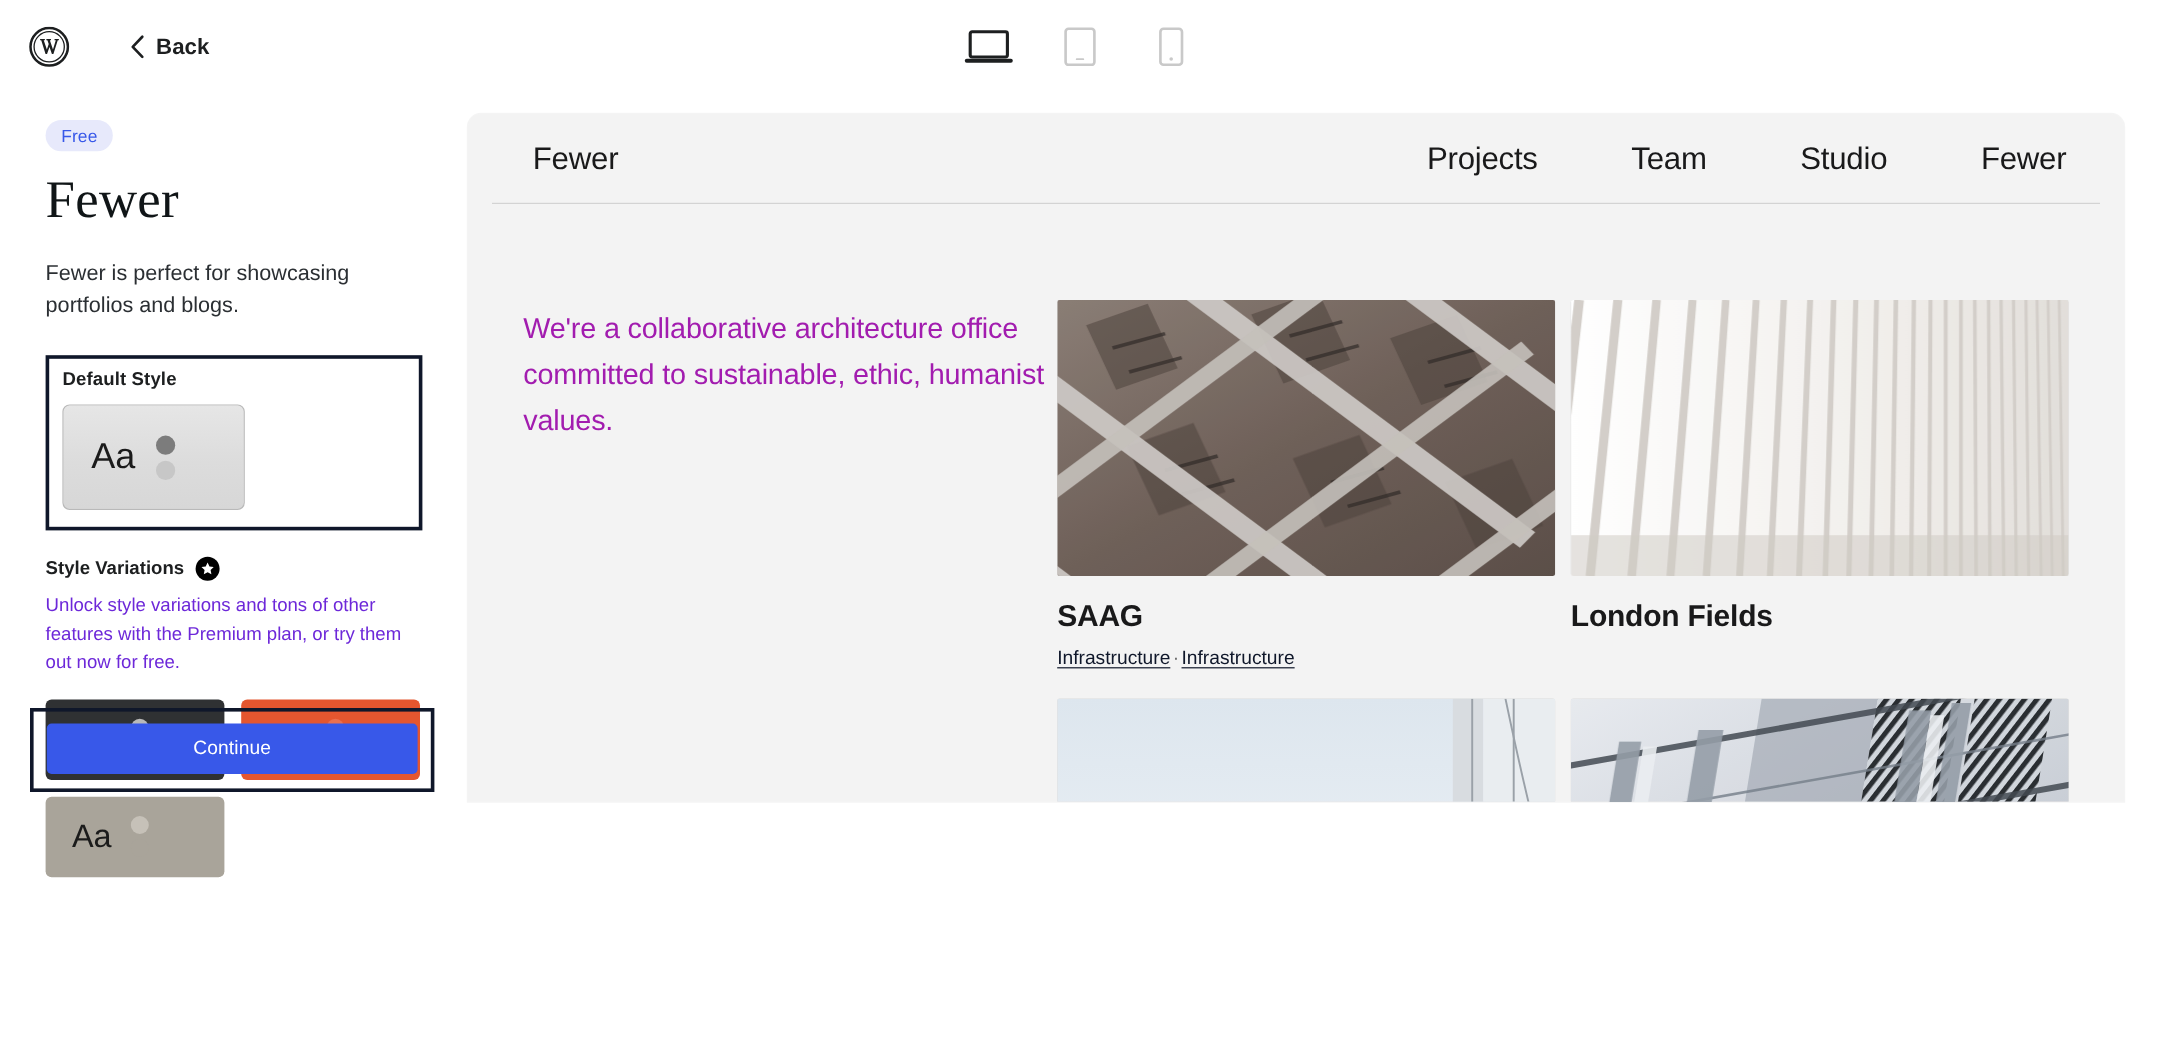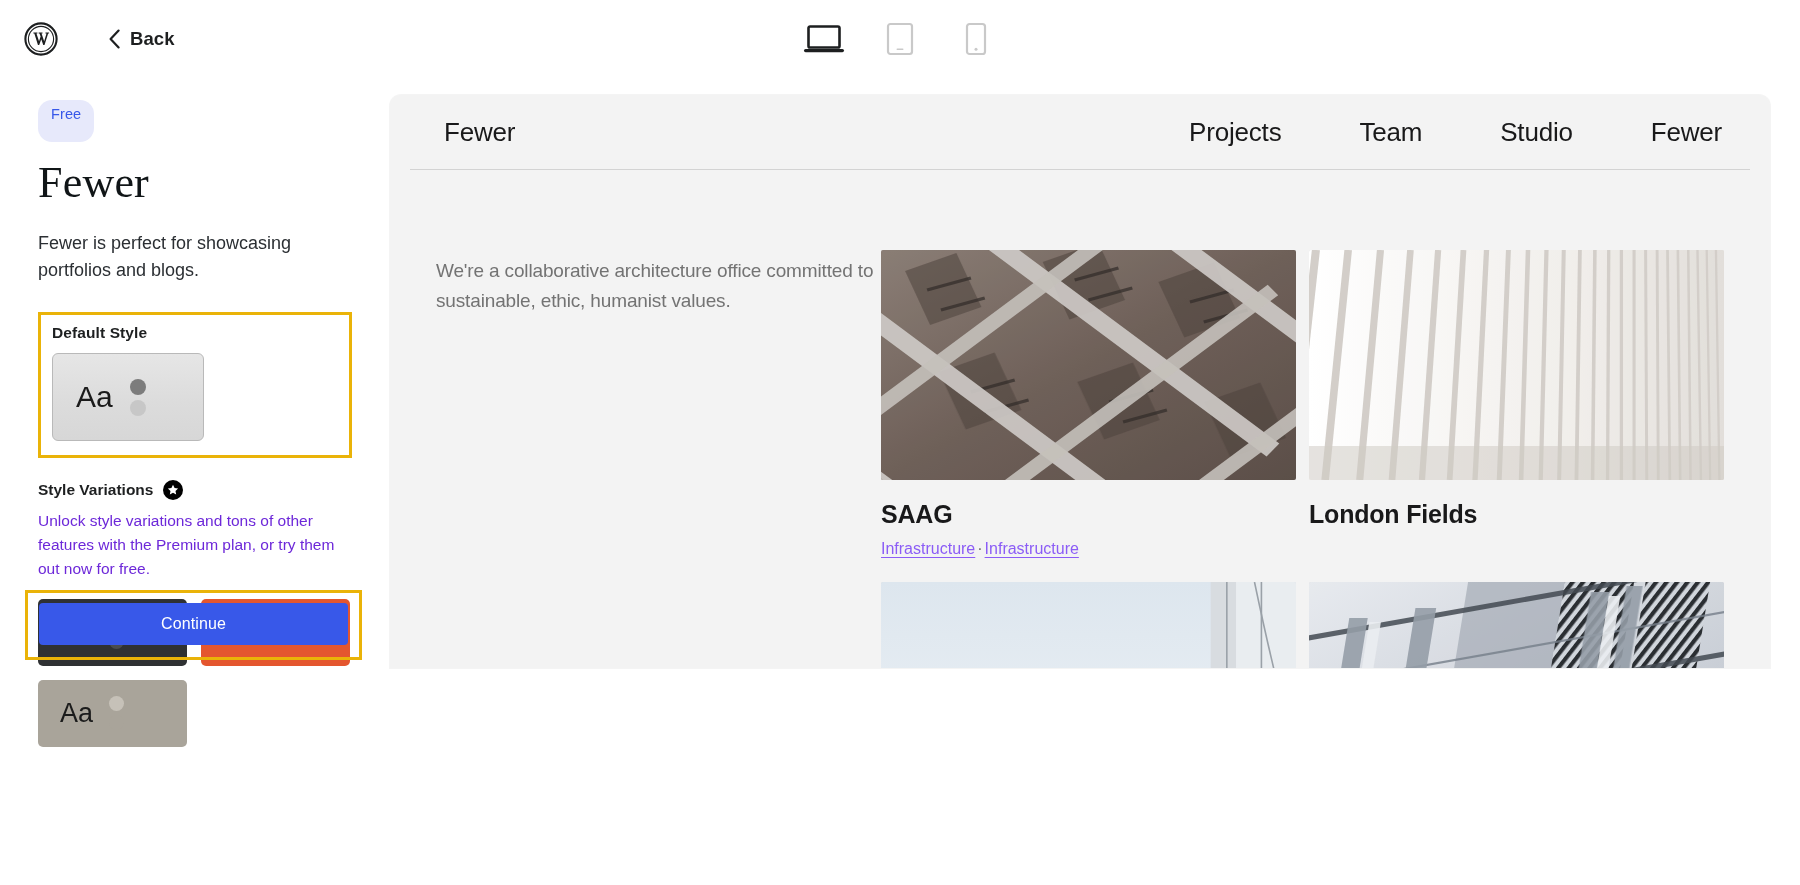--- a/index.html
+++ b/index.html
@@ -92,21 +92,21 @@
     flex-direction: column;
   }
 
   .badge-free {
     display: inline-block;
     align-self: flex-start;
     background: #e7e9fb;
     color: #3858e9;
     font-size: 14.5px;
     line-height: 1;
-    padding: 7px 13px 20px;
+    padding: 7px 13px 4px;
     border-radius: 14px;
     letter-spacing: .1px;
   }
 
   .theme-title {
     font-family: "Liberation Serif", serif;
     font-size: 44px;
     font-weight: 400;
     color: #101517;
     line-height: 1.05;
@@ -118,21 +118,21 @@
     margin-top: 24px;
     font-size: 18px;
     line-height: 1.52;
     color: #2b2f33;
     max-width: 290px;
   }
 
   
   .hl {
     position: relative;
-    border: 3px solid #eab308;
+    border: 3px solid #0f172a;
   }
 
   .style-block {
     margin-top: 28px;
     padding: 9px 11px 14px 11px;
   }
   .block-label {
     font-size: 15.5px;
     font-weight: 700;
     color: #1d1f20;
@@ -280,23 +280,23 @@
   .site-body { padding: 80px 46px 0 46px; }
 
   .hero-row {
     display: flex;
     gap: 0;
     align-items: flex-start;
   }
   .hero-text {
     width: 445px;
     flex: 0 0 445px;
-    font-size: 19px;
+    font-size: 24px;
     line-height: 1.58;
-    color: #737373;
+    color: #a21caf;
     letter-spacing: -.15px;
     padding-top: 6px;
   }
   .cards-col {
     flex: 1 1 auto;
     display: grid;
     grid-template-columns: 1fr 1fr;
     gap: 24px 13px;
     min-width: 0;
   }
@@ -315,21 +315,21 @@
     font-size: 25px;
     color: #19191a;
     letter-spacing: -.2px;
   }
   .card-tags {
     margin-top: 11px;
     font-size: 16px;
     color: #6a6a6a;
   }
   .card-tags a {
-    color: #8b5cf6;
+    color: #0f172a;
     text-decoration: underline;
     text-underline-offset: 3px;
   }
   .card-tags .sep { text-decoration: none; padding: 0 2px; }
 </style>
 </head>
 <body>
 
 <div class="app">
 

